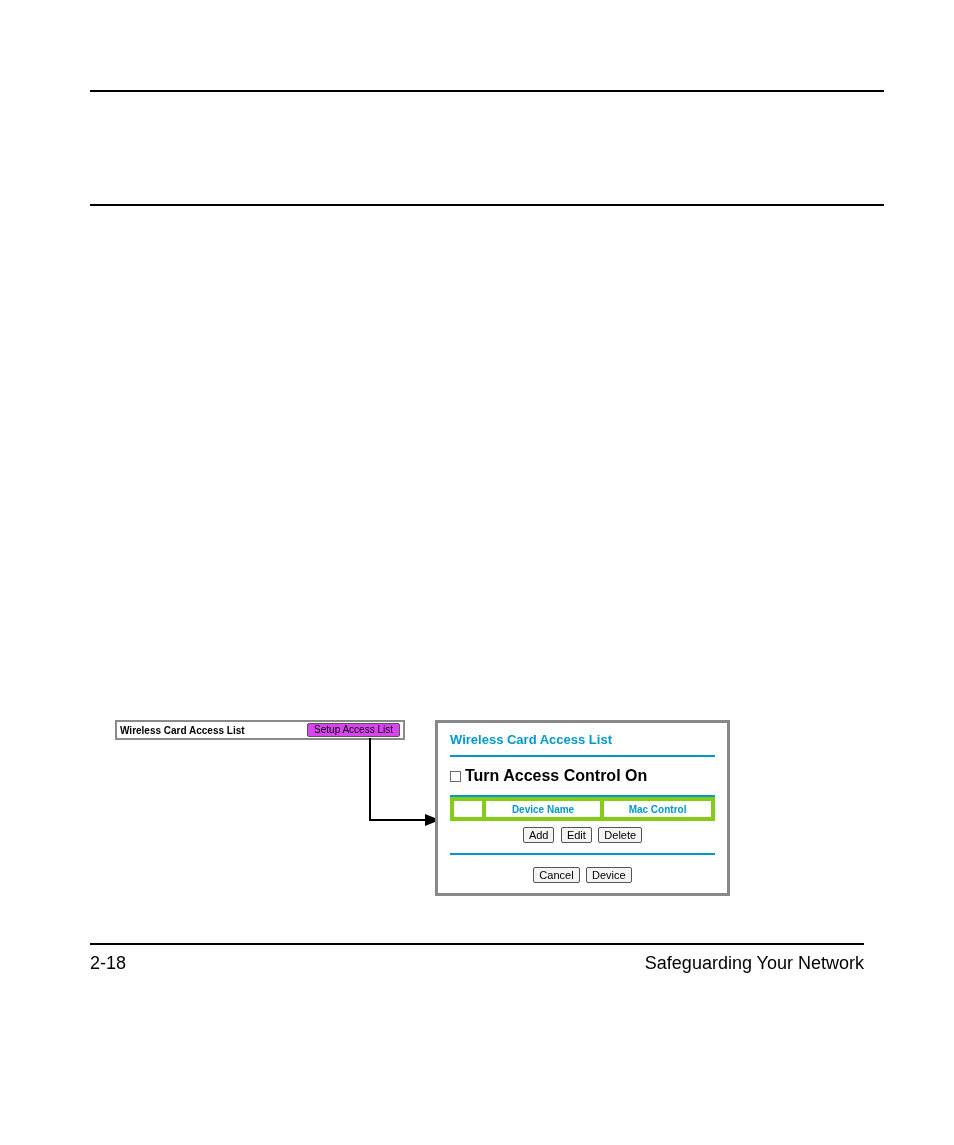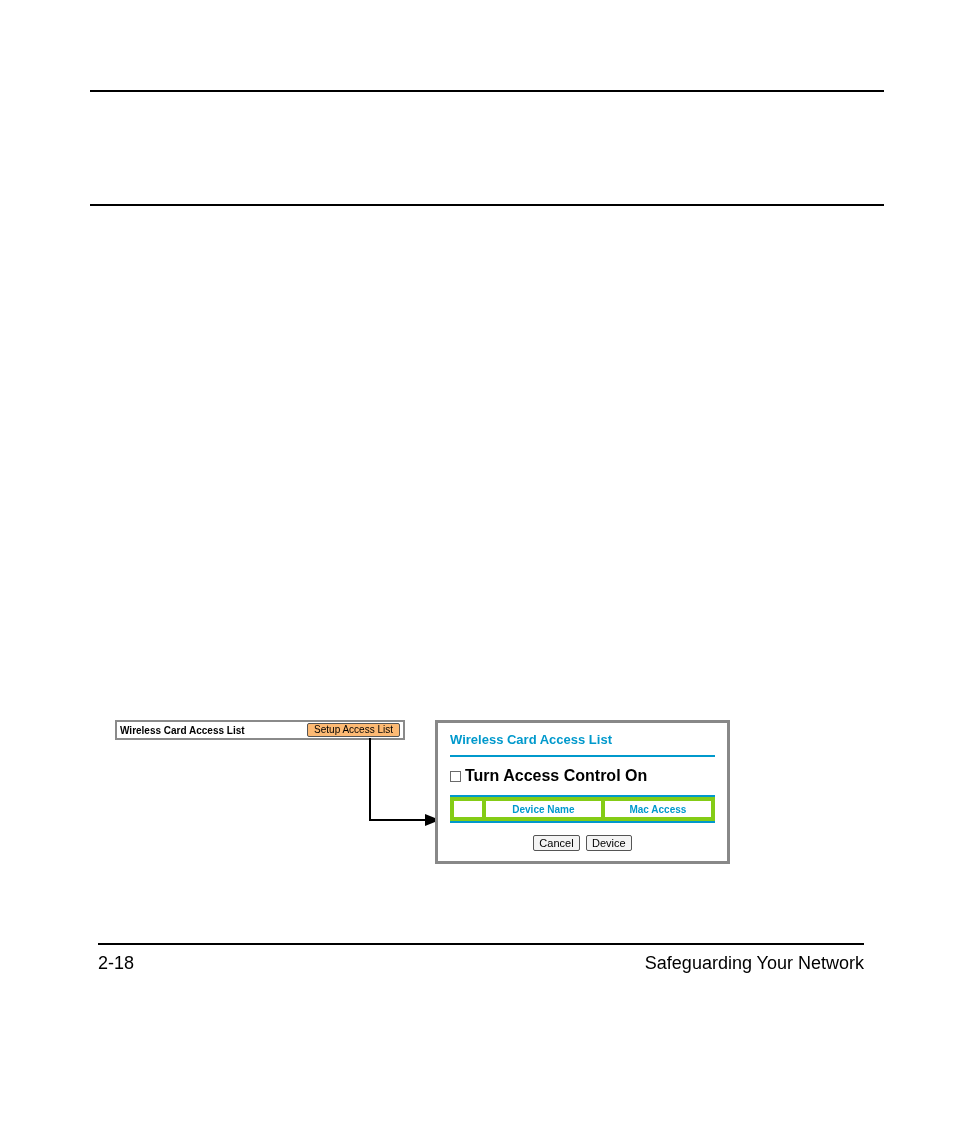--- a/index.html
+++ b/index.html
@@ -48,21 +48,21 @@
     height: 20px;
   }
   .small-panel-label {
     font-weight: bold;
     font-family: Verdana, Arial, sans-serif;
   }
   .setup-btn {
     font-size: 10px;
     font-family: Tahoma, Arial, sans-serif;
     border: 1px solid #555;
-    background: #fdba74;
+    background: #d946ef;
     padding: 0 6px;
     height: 14px;
     line-height: 12px;
     border-radius: 2px;
     cursor: pointer;
   }
   
   .arrow-svg {
     position: absolute;
     left: 225px;
@@ -143,21 +143,21 @@
     cursor: pointer;
     font-family: Tahoma, Arial, sans-serif;
   }
   .lp-bottom-btns {
     text-align: center;
     margin-top: 10px;
   }
   
   .footer {
     position: absolute;
-    left: 98px;
+    left: 90px;
     right: 90px;
     bottom: 55px;
   }
   .footer-rule {
     border-top: 2px solid #000;
     margin-bottom: 8px;
   }
   .footer-row {
     display: flex;
     justify-content: space-between;
@@ -194,25 +194,30 @@
         <span>Turn Access Control On</span>
       </div>
 
       <hr class="lp-sep">
 
       <table class="lp-table">
         <tbody>
             <tr>
           <td class="first"></td>
           <td>Device Name</td>
-          <td>Mac Access</td>
+          <td>Mac Control</td>
         </tr>
       </tbody>
         </table>
 
+      <div class="lp-btns">
+        <button class="lp-btn">Add</button>
+        <button class="lp-btn">Edit</button>
+        <button class="lp-btn">Delete</button>
+      </div>
 
       <hr class="lp-sep">
 
       <div class="lp-bottom-btns">
         <button class="lp-btn">Cancel</button>
         <button class="lp-btn">Device</button>
       </div>
     </div>
 
   </div>

